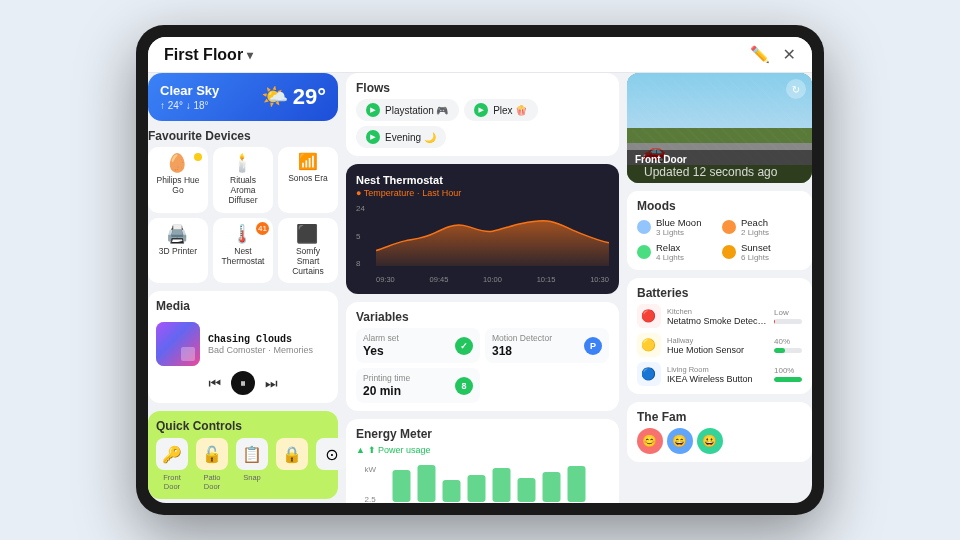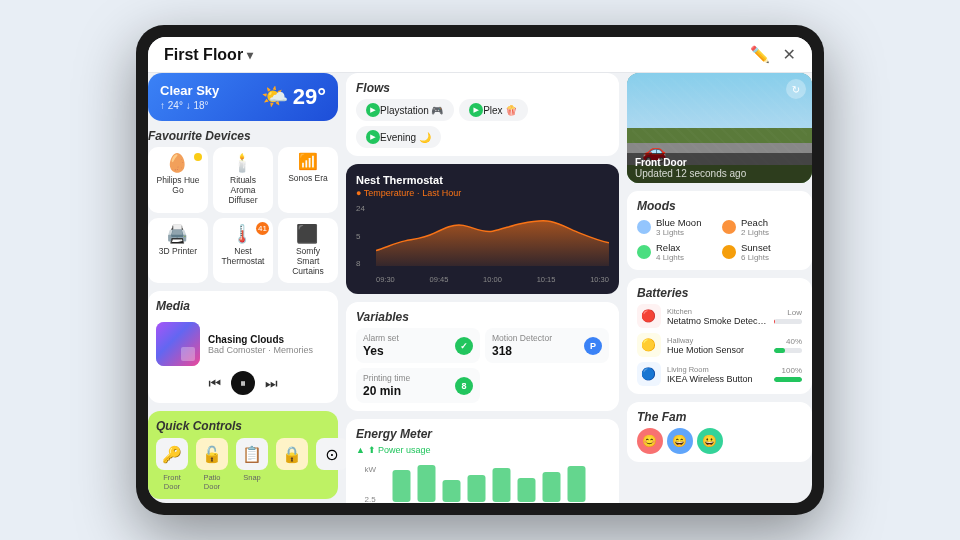--- a/index.html
+++ b/index.html
@@ -122,21 +122,20 @@
       font-size: 22px;
       font-weight: 600;
     }
 
     
     .section-title {
       font-size: 12px;
       font-weight: 700;
       color: #333;
       margin-bottom: 4px;
-      font-style: italic;
     }
 
     .devices-grid {
       display: grid;
       grid-template-columns: 1fr 1fr 1fr;
       gap: 5px;
     }
 
     .device-card {
       background: white;
@@ -238,20 +237,21 @@
       min-width: 0;
     }
 
     .media-title {
       font-size: 10px;
       font-weight: 600;
       color: #111;
       white-space: nowrap;
       overflow: hidden;
       text-overflow: ellipsis;
+      font-family: Liberation Mono, monospace;
     }
 
     .media-subtitle {
       font-size: 9px;
       color: #888;
     }
 
     .media-controls {
       display: flex;
       align-items: center;
@@ -338,20 +338,21 @@
       gap: 5px;
       margin-top: 4px;
     }
 
     .flow-item {
       background: #f3f4f6;
       border-radius: 20px;
       padding: 4px 10px;
       display: flex;
       align-items: center;
+      gap: 5px;
       font-size: 10px;
       color: #222;
       cursor: pointer;
     }
 
     .flow-play {
       width: 14px;
       height: 14px;
       background: #22c55e;
       border-radius: 50%;
@@ -525,22 +526,23 @@
       color: white;
       padding: 4px 8px;
     }
 
     .camera-name {
       font-size: 10px;
       font-weight: 600;
     }
 
     .camera-time {
-      font-size: 10px;
+      font-size: 12px;
       opacity: 0.8;
+      margin-left: 9px;
     }
 
     .camera-refresh {
       position: absolute;
       top: 6px;
       right: 6px;
       background: rgba(255,255,255,0.3);
       border-radius: 50%;
       width: 20px;
       height: 20px;
@@ -637,21 +639,20 @@
       font-weight: 500;
       color: #222;
       white-space: nowrap;
       overflow: hidden;
       text-overflow: ellipsis;
     }
 
     .battery-level-wrap {
       display: flex;
       flex-direction: column;
-      align-items: flex-end;
       gap: 2px;
     }
 
     .battery-pct {
       font-size: 8px;
       color: #888;
     }
 
     .battery-bar-bg {
       width: 28px;

